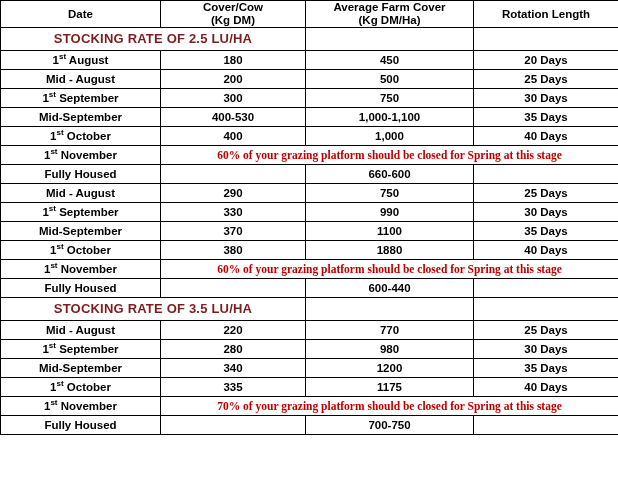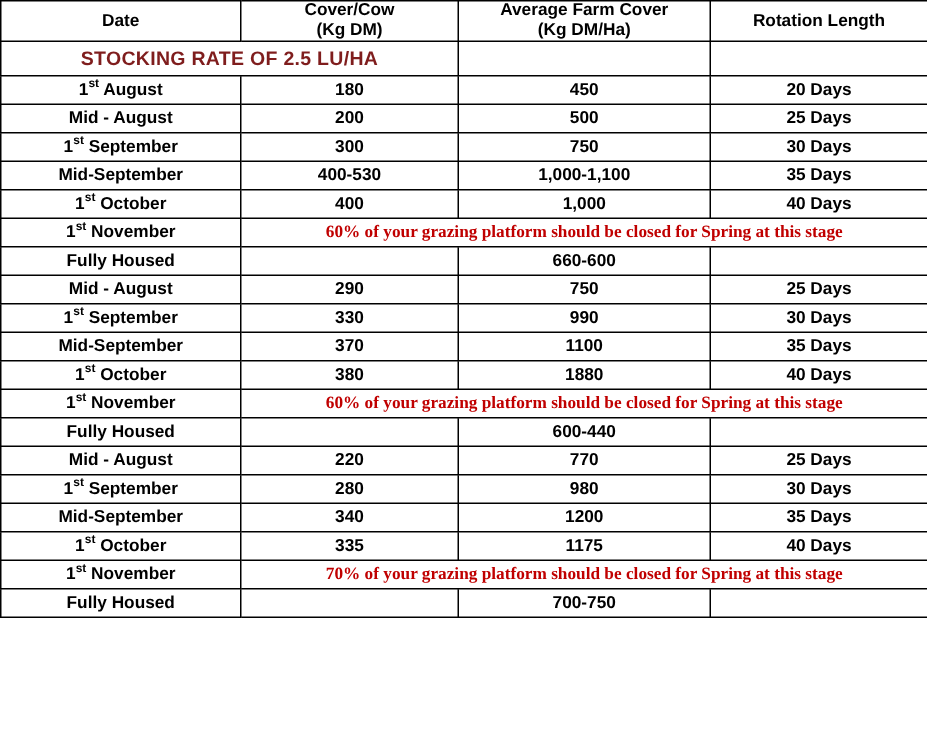--- a/index.html
+++ b/index.html
@@ -172,20 +172,25 @@
       <tr class="data-row">
         <td><span>1</span><sup>st</sup><span> November</span></td>
         <td class="note" colspan="3">60% of your grazing platform should be closed for Spring at this stage</td>
       </tr>
       <tr class="data-row">
         <td><span>Fully Housed</span></td>
         <td></td>
         <td>600-440</td>
         <td></td>
       </tr>
+      <tr class="section-row">
+        <td colspan="2">STOCKING RATE OF 3.5 LU/HA</td>
+        <td class="empty"></td>
+        <td class="empty"></td>
+      </tr>
       <tr class="data-row">
         <td><span>Mid - August</span></td>
         <td>220</td>
         <td>770</td>
         <td>25 Days</td>
       </tr>
       <tr class="data-row">
         <td><span>1</span><sup>st</sup><span> September</span></td>
         <td>280</td>
         <td>980</td>

